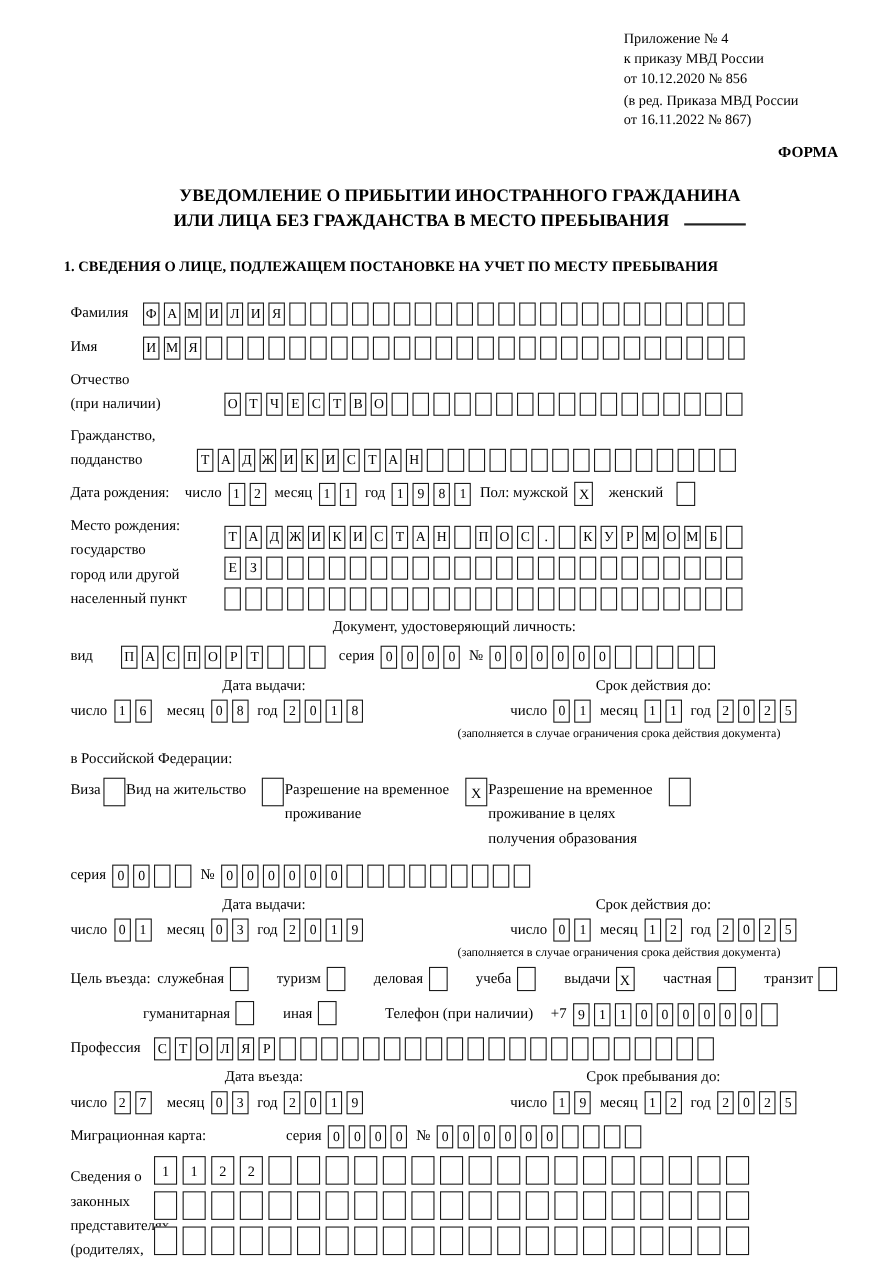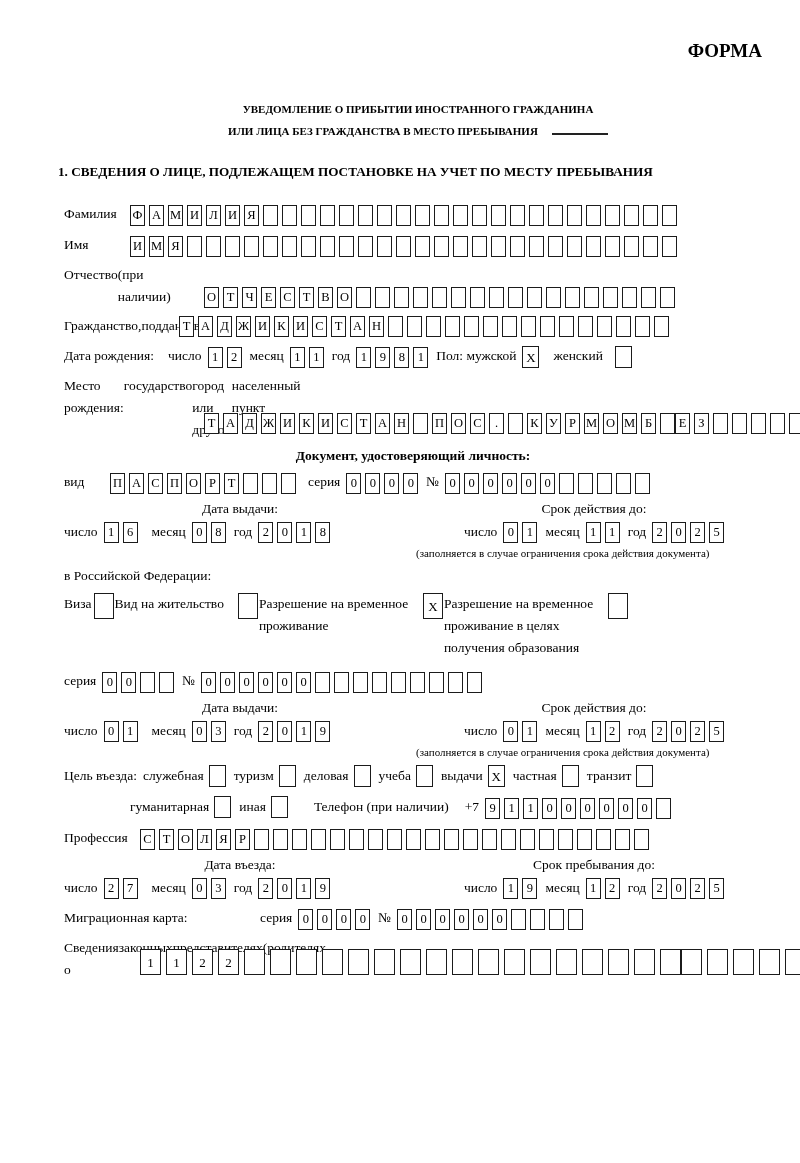--- a/index.html
+++ b/index.html
@@ -1,61 +1,68 @@
 <!DOCTYPE html>
 <html><head>
 <meta charset="utf-8">
 <style>
   *{box-sizing:border-box;margin:0;padding:0}
   html,body{background:#fff}
   body{width:800px;height:1163px;color:#000;font-family:"Liberation Serif",serif;font-size:13.5px;overflow:hidden}
   .page{padding:26px 28px 0 64px;position:relative}
   .appendix{margin-left:auto;width:205px;line-height:18px;font-size:13px}
   .appendix .rev{margin-top:2px}
-  .forma{text-align:right;font-weight:bold;margin-top:14px;padding-right:10px;font-size:19px}
-  .title{text-align:center;font-weight:bold;font-size:11px;margin-top:36px;line-height:22px}
+  .forma{text-align:right;font-weight:bold;margin-top:14px;padding-right:10px;font-size:14px}
+  .title{text-align:center;font-weight:bold;font-size:16px;margin-top:20px;line-height:22px}
   .blank{display:inline-block;width:56px;border-bottom:2px solid #222;margin-left:14px;height:14px}
   .heading{font-weight:bold;font-size:13.2px;margin-top:22px;margin-left:-6px}
   .rows{margin-top:22px}
   .frow{display:flex;align-items:flex-end;margin-bottom:7px;line-height:24px}
   .rl{flex:none;padding-right:6px}
   .w66{width:66px}.w115{width:115px}.w140{width:140px}.w75{width:76px}.w50{width:46px}
   .ml8{margin-left:8px}.ml14{margin-left:14px}
   .cells{display:inline-flex;gap:4px;flex:none;flex-wrap:nowrap}
   .cells.lggap{gap:5px}
   .cell{flex:none;width:15px;height:21px;border:1.5px solid #1b1b1b;display:inline-flex;align-items:center;justify-content:center;font-size:12.5px;line-height:1;background:#fff}
   .cell.lg{width:21px;height:26px;font-size:13px}
   .checkbox{flex:none;width:17px;height:22px;border:1.5px solid #1b1b1b;display:inline-flex;align-items:center;justify-content:center;font-size:13px;line-height:1;margin-left:6px}
   .cb-lg{width:20px;height:26px}
   .multiline{line-height:22px}
-  .stack{display:flex;flex-direction:row}
-  .doc-head{text-align:center;font-weight:bold;margin:2px 0 6px -10px}
+  .stack{display:flex;flex-direction:column}
+  .doc-head{text-align:center;font-weight:normal;margin:2px 0 6px -10px}
   .datepair{display:flex;margin-bottom:6px}
   .dp-left{width:352px;flex:none}
   .dp-right{flex:1}
   .dp-head{text-align:center;margin-bottom:3px}
   .dp-line{display:flex;align-items:center;line-height:24px}
   .dp-note{font-size:11px;text-align:left;margin-top:3px;white-space:nowrap}
   .para{margin-bottom:6px;line-height:22px}
   .permit-row{display:flex;align-items:flex-start;margin:4px 0 10px 0}
   .p-item{display:flex;align-items:flex-start;margin-right:1px;line-height:22px}
   .p-text{display:inline-block}
   .p-center{width:158px;text-align:left}
-  .purpose .p-opt{display:flex;align-items:center;margin-right:8px}
+  .purpose .p-opt{display:flex;align-items:center;margin-right:26px}
   .purpose .p-opt .checkbox{margin-left:5px}
   .rep{margin-top:4px}
   .rep-label{width:76px;flex:none;line-height:22px}
   .rep-cells .cells{margin-bottom:6px}
   .phone-prefix{margin:0 6px 0 10px}
 </style>
 </head>
 <body>
 
 <div class="page">
 
+  <div class="appendix">
+    <div>Приложение № 4</div>
+    <div>к приказу МВД России</div>
+    <div>от 10.12.2020 № 856</div>
+    <div class="rev">(в ред. Приказа МВД России</div>
+    <div>от 16.11.2022 № 867)</div>
+  </div>
 
   <div class="forma">ФОРМА</div>
 
   <div class="title">
     <div>УВЕДОМЛЕНИЕ О ПРИБЫТИИ ИНОСТРАННОГО ГРАЖДАНИНА</div>
     <div><span>ИЛИ ЛИЦА БЕЗ ГРАЖДАНСТВА В МЕСТО ПРЕБЫВАНИЯ</span><span class="blank"></span></div>
   </div>
 
   <div class="heading">1. СВЕДЕНИЯ О ЛИЦЕ, ПОДЛЕЖАЩЕМ ПОСТАНОВКЕ НА УЧЕТ ПО МЕСТУ ПРЕБЫВАНИЯ</div>
 

